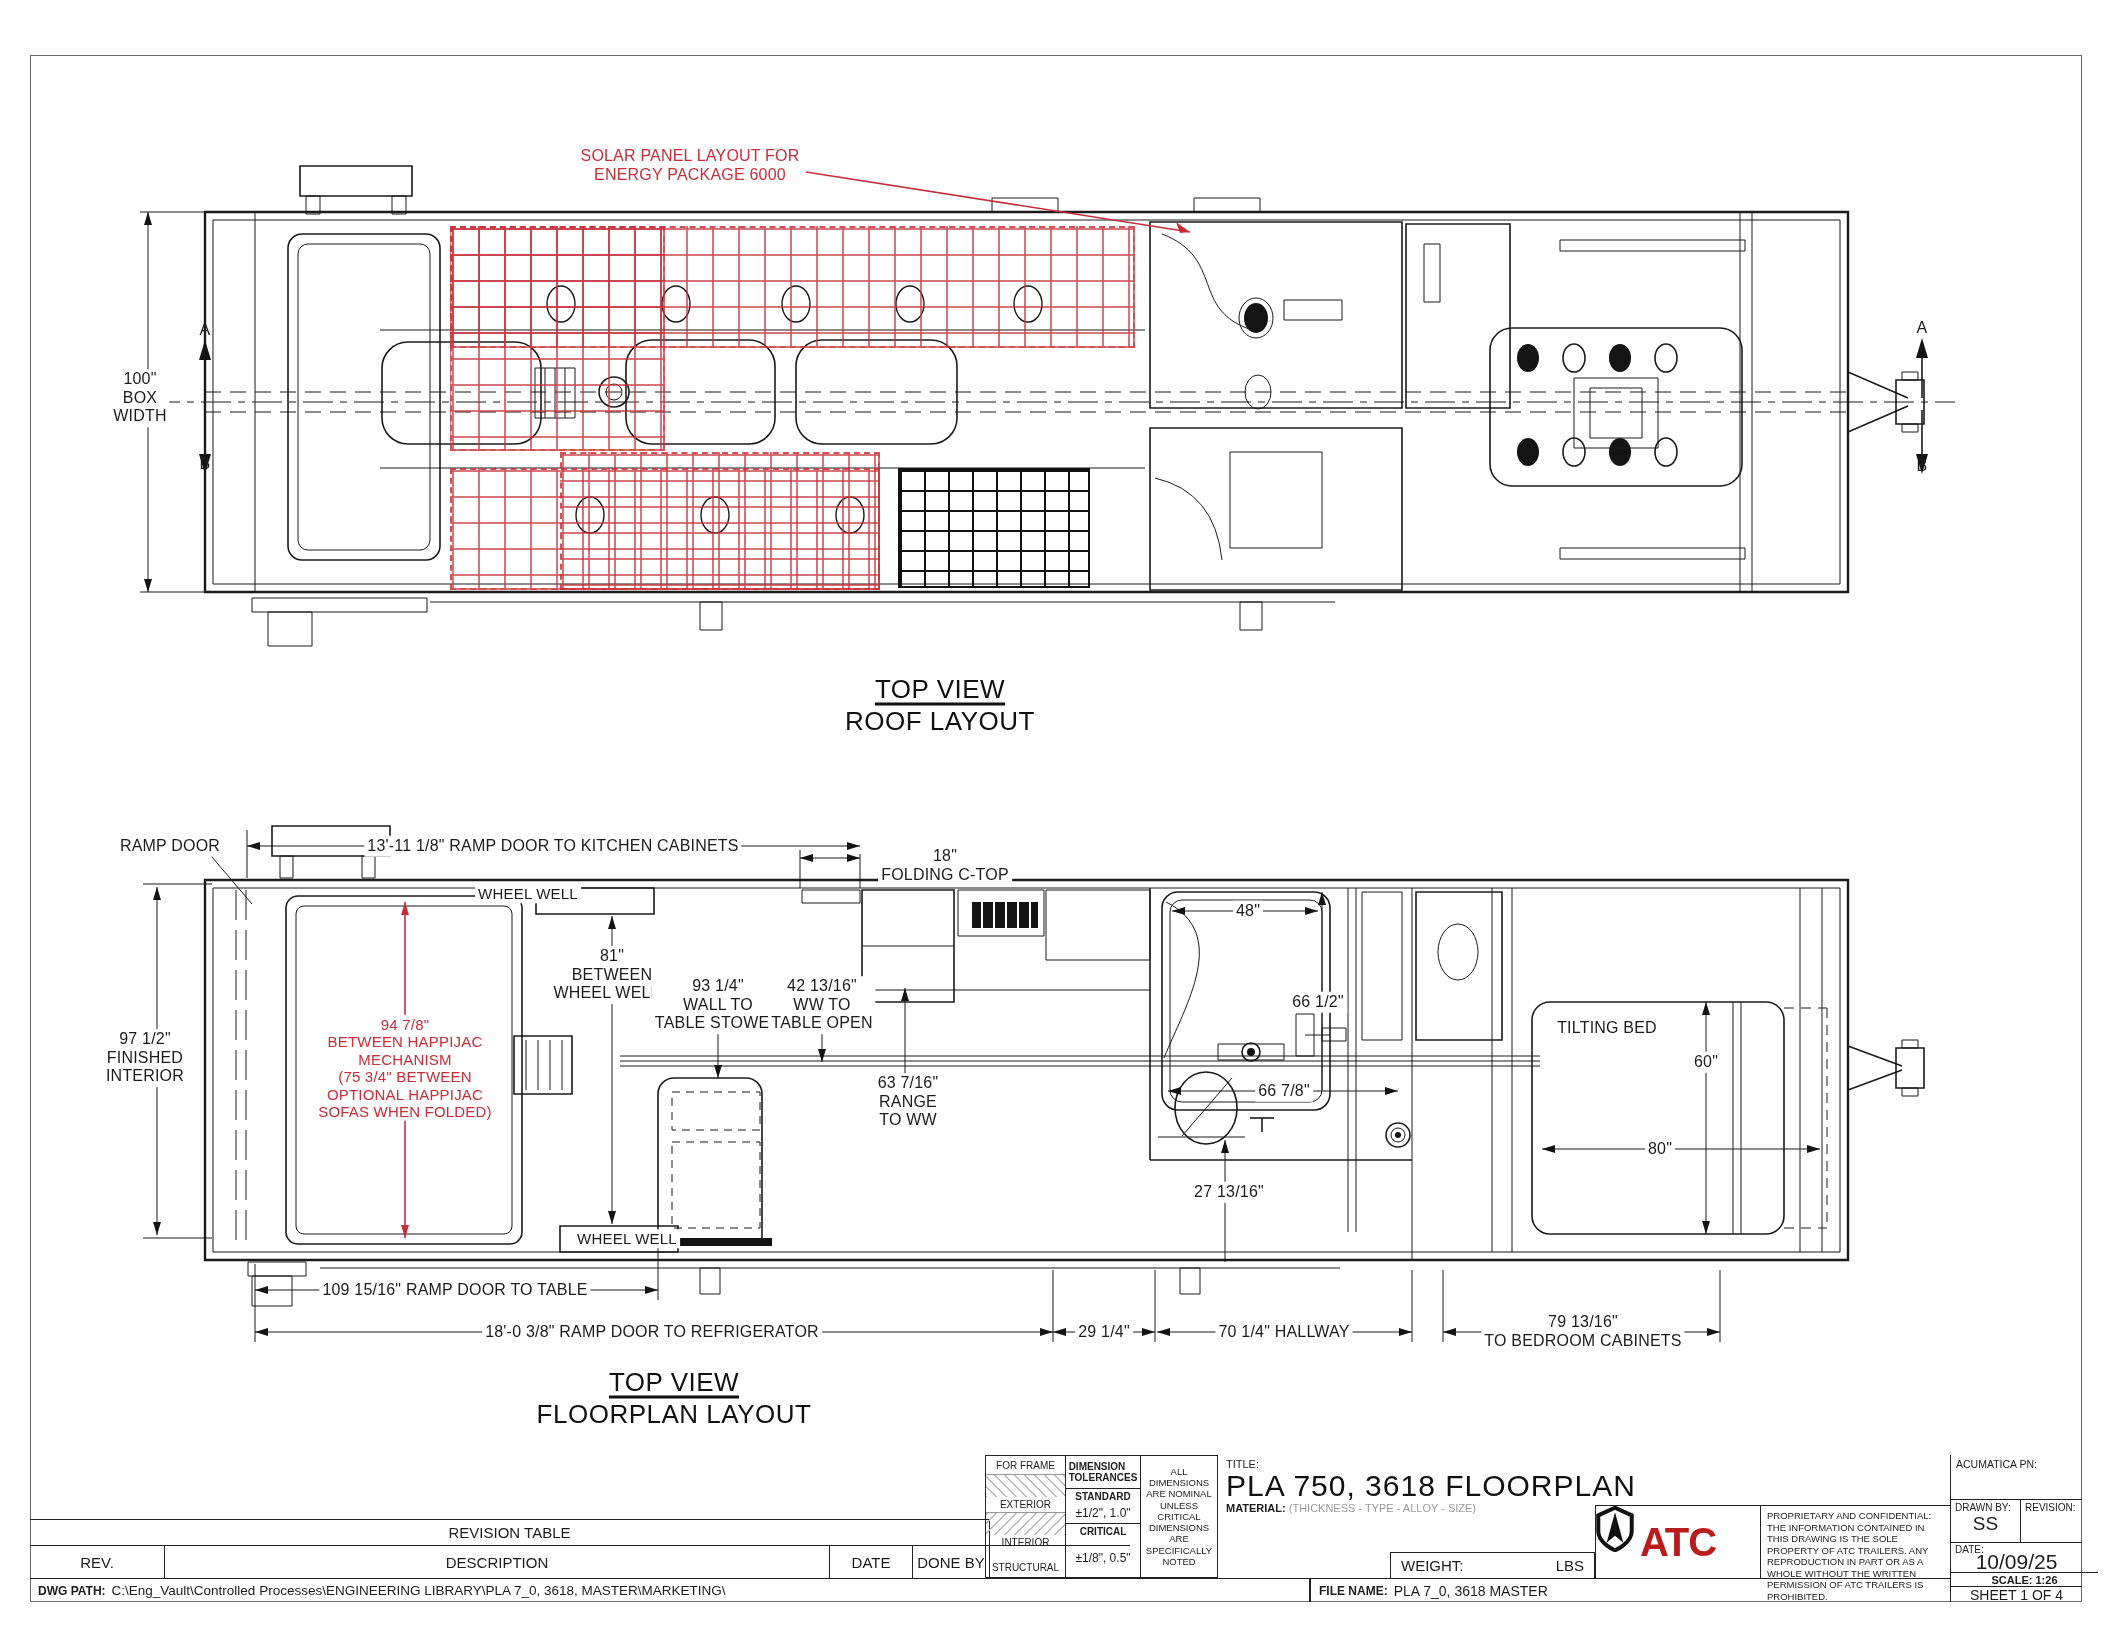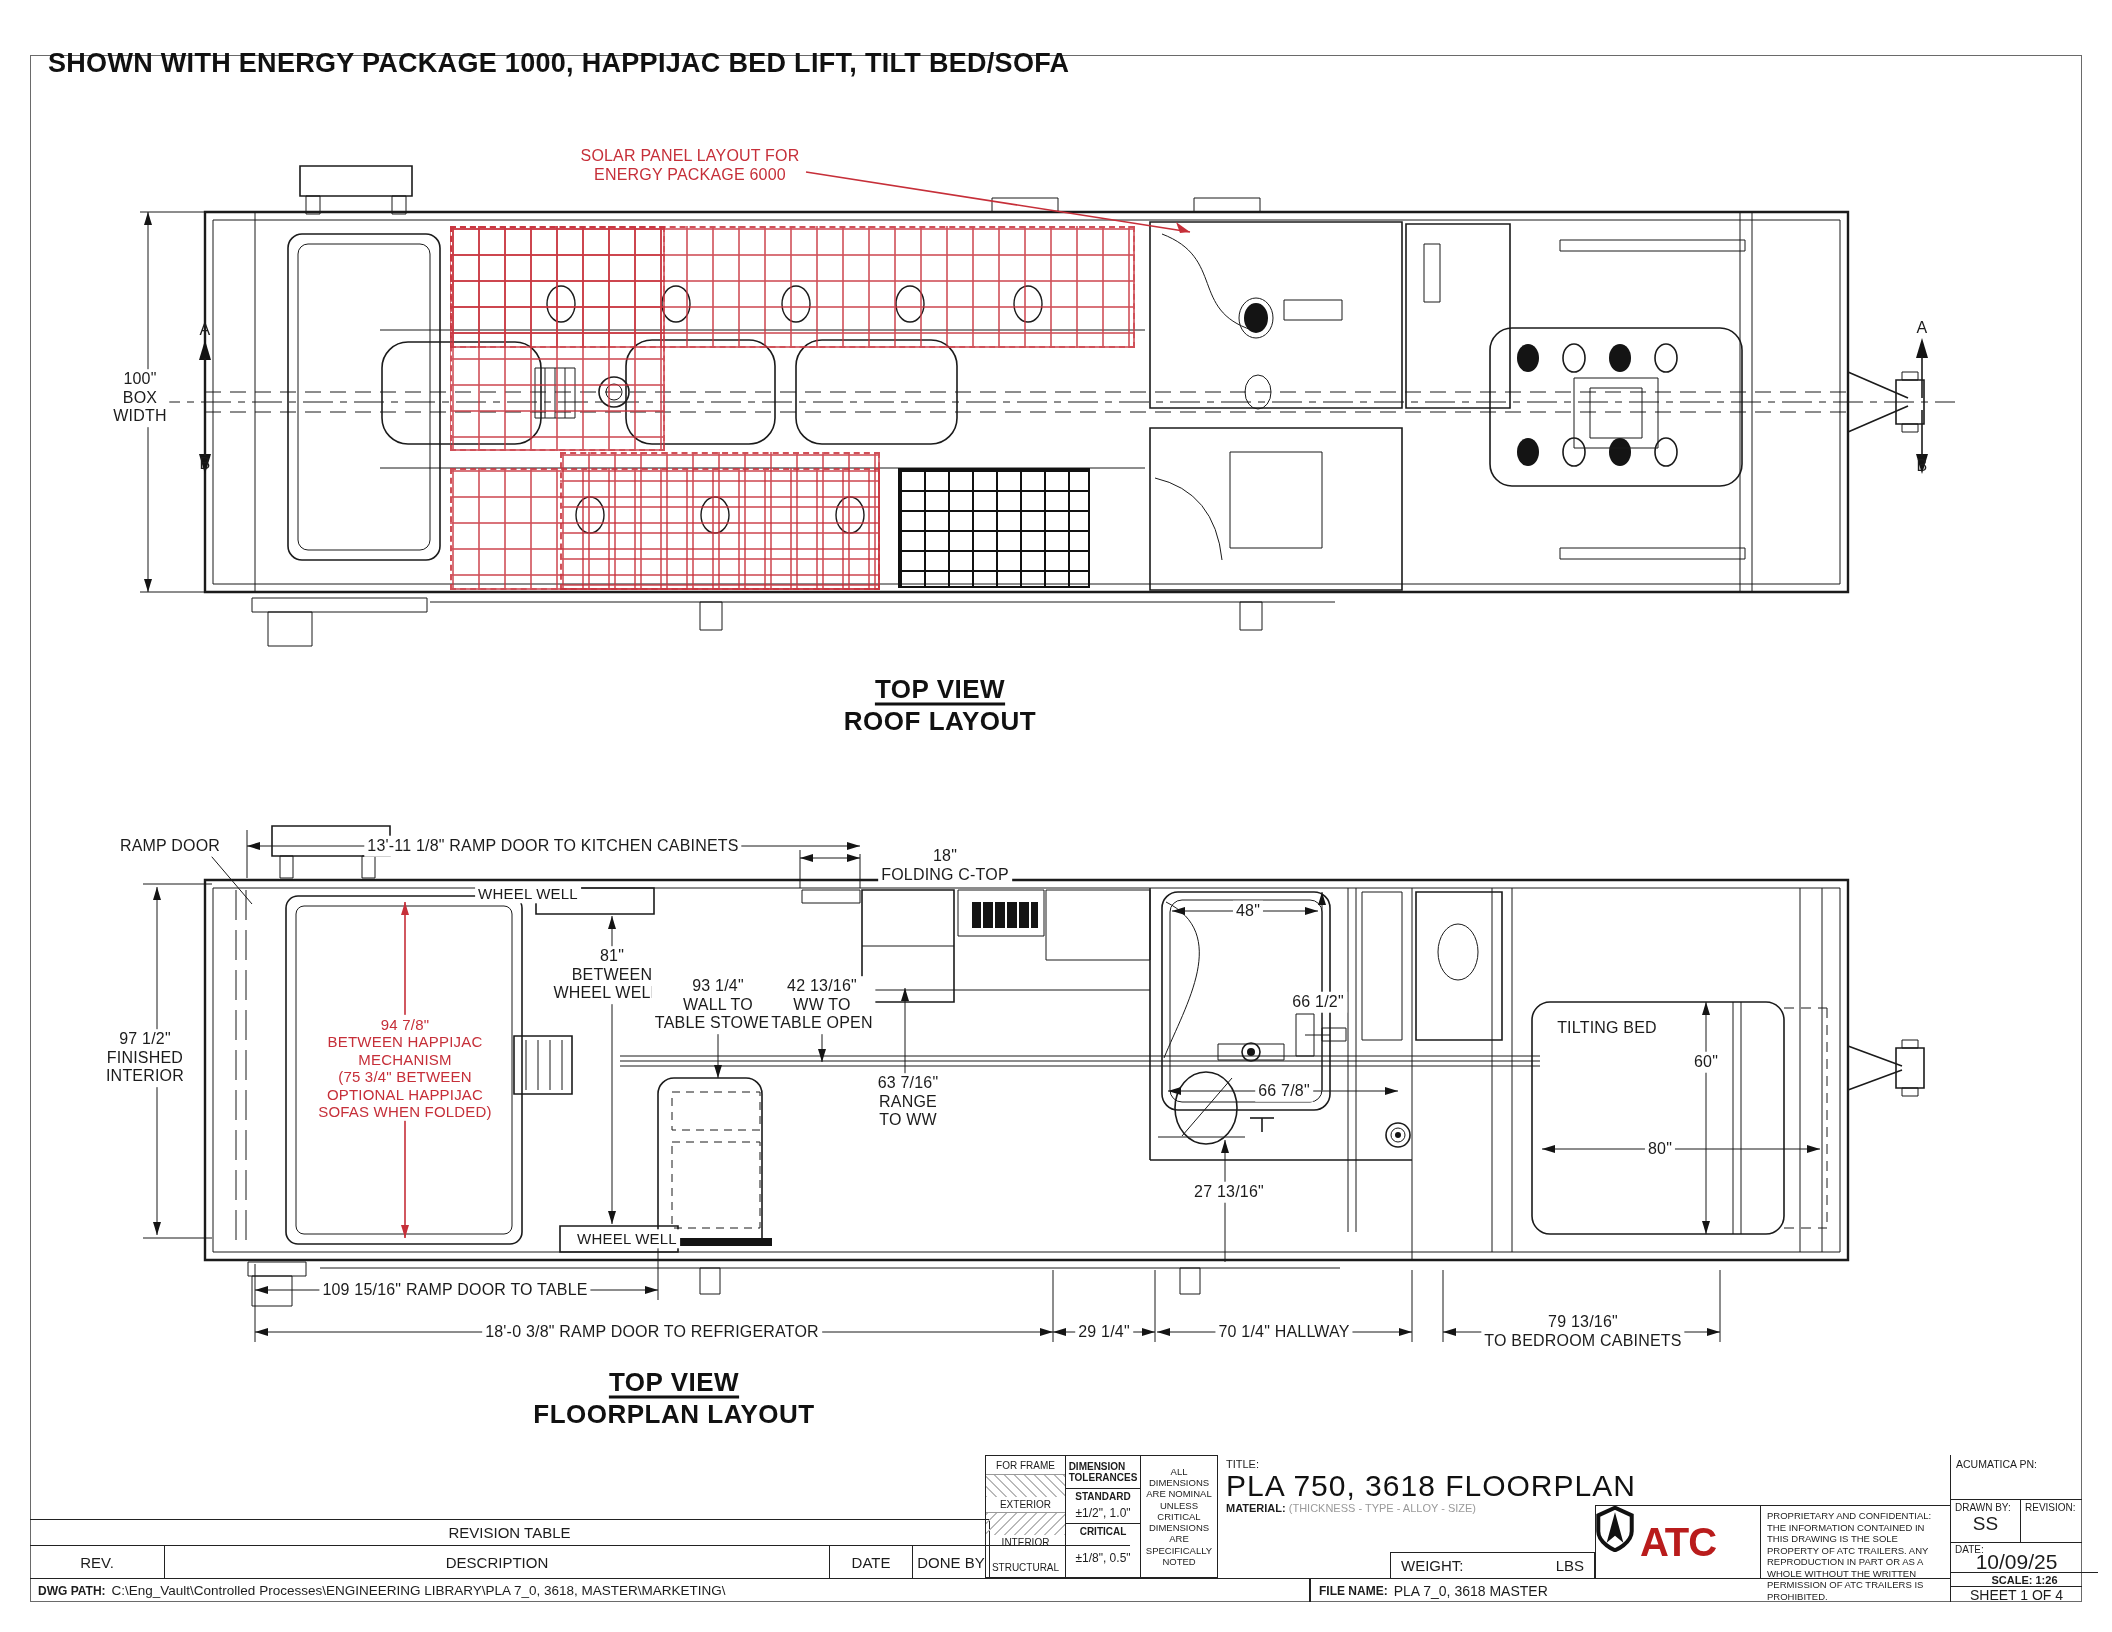--- a/index.html
+++ b/index.html
@@ -15,21 +15,21 @@
   .rline{fill:none;stroke:#c62f39;stroke-width:1.6;}
   .rfill{fill:#c62f39;stroke:none;}
   .sheet-border{position:absolute;left:30px;top:55px;width:2052px;height:1547px;
         border:1.3px solid #6a6a6a;box-sizing:border-box;}
   .hdg{position:absolute;left:48px;top:48px;font-size:27px;font-weight:700;letter-spacing:.3px;color:#111;}
   .lbl{position:absolute;transform:translate(-50%,-50%);background:#fff;padding:1px 3px;
        text-align:center;font-size:16px;line-height:1.16;white-space:pre-line;letter-spacing:.2px;}
   .s15{font-size:15px;}
   .red{color:#c62f39;}
   .nobg{background:transparent;}
-  .cap{position:absolute;transform:translate(-50%,-50%);font-size:26px;font-weight:700;
+  .cap{position:absolute;transform:translate(-50%,-50%);font-size:26px;font-weight:400;
        letter-spacing:.5px;white-space:nowrap;color:#111;}
   .cap.u{text-decoration:underline;text-decoration-thickness:2.5px;text-underline-offset:5px;}
   .redgrid{position:absolute;box-sizing:border-box;border:2px dashed #c8323c;opacity:.85;
       background:
         repeating-linear-gradient(to right, rgba(200,50,60,.8) 0 2px, transparent 2px 26px),
         repeating-linear-gradient(to bottom, rgba(200,50,60,.8) 0 2px, transparent 2px 26px);}
   .blackgrid{position:absolute;box-sizing:border-box;border:2.4px solid #111;
       background:
         repeating-linear-gradient(to right, #111 0 1.6px, transparent 1.6px 24px),
         repeating-linear-gradient(to bottom, #111 0 1.6px, transparent 1.6px 20px);}
@@ -328,21 +328,20 @@
       <polygon points="1720,1332 1707,1328 1707,1336" class="fill"></polygon>
     </g>
   </svg>
 
   <div class="redgrid" style="left:450px;top:226px;width:685px;height:122px"></div>
   <div class="redgrid" style="left:450px;top:226px;width:215px;height:225px"></div>
   <div class="redgrid" style="left:450px;top:468px;width:430px;height:122px"></div>
   <div class="redgrid" style="left:560px;top:452px;width:320px;height:138px"></div>
   <div class="blackgrid" style="left:898px;top:468px;width:192px;height:120px"></div>
 
-  <div class="hdg">SHOWN WITH ENERGY PACKAGE 1000, HAPPIJAC BED LIFT, TILT BED/SOFA</div>
 
   <div class="lbl red" style="left:690px;top:166px">SOLAR PANEL LAYOUT FOR
 ENERGY PACKAGE 6000</div>
   <div class="lbl" style="left:140px;top:398px">100"
 BOX
 WIDTH</div>
   <div class="lbl nobg" style="left:205px;top:330px">A</div>
   <div class="lbl nobg" style="left:205px;top:464px">B</div>
   <div class="lbl nobg" style="left:1922px;top:328px">A</div>
   <div class="lbl nobg" style="left:1922px;top:466px">B</div>

